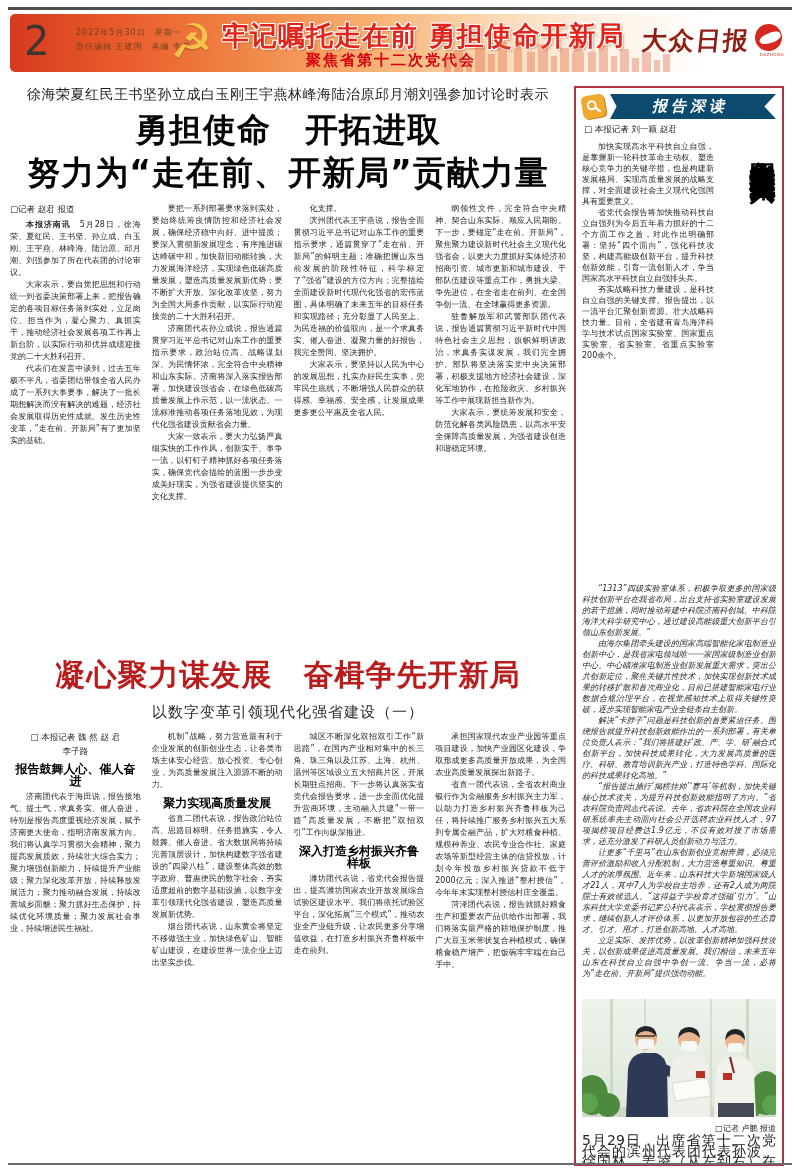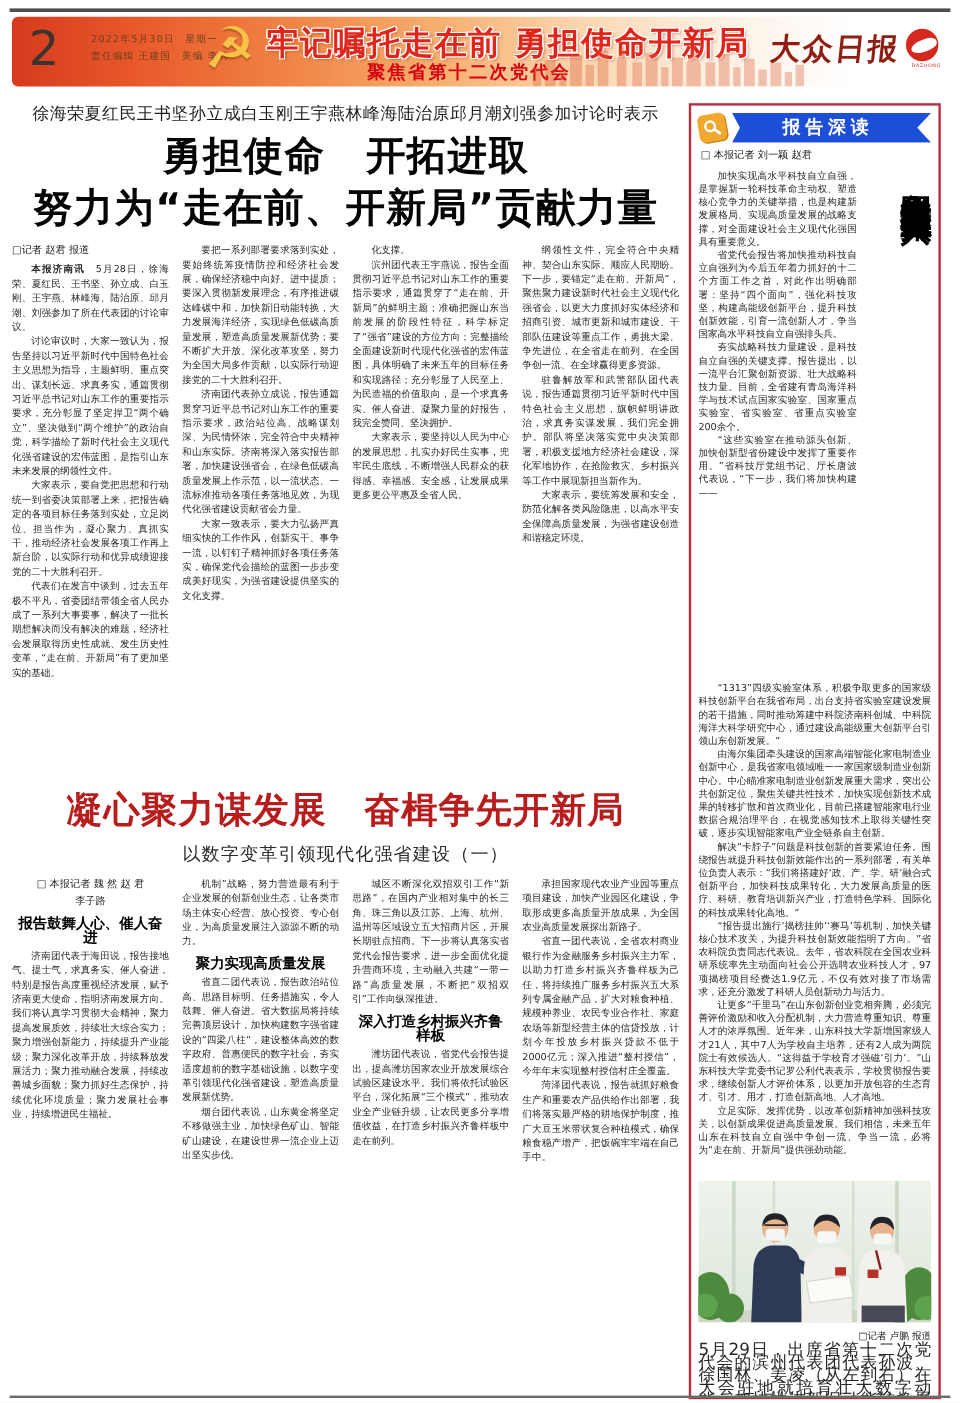--- a/index.html
+++ b/index.html
@@ -50,32 +50,32 @@
   .h2line { text-align:center; font-size:30px; font-weight:900; color:#b91c1c; letter-spacing:1px; margin:16px 0 7px 0; white-space:nowrap; }
   .deck2 { text-align:center; font-size:15px; color:#2a2a2a; margin-bottom:9px; letter-spacing:1px; }
   .cols2 { display:flex; gap:11px; height:430px; overflow:hidden; }
   .subhead { font-size:12px; font-weight:800; text-align:center; text-indent:0; margin:6px 0 4px 0; color:#000; }
   .byline2 { font-size:8.5px; text-align:center; text-indent:0; margin:0 0 2px 0; }
 
   
   .badge-row { display:flex; align-items:center; gap:5px; margin:1px 0 5px 0; }
   .badge-icon { width:23px; height:23px; background:#f0a92e; border-radius:5px; transform:rotate(-10deg); display:flex; align-items:center; justify-content:center; box-shadow:1px 1px 0 #c67f12; flex:none; }
   .badge {
-    background:#1d4ed8; color:#fff; font-weight:800; font-size:15px; letter-spacing:4px;
+    background:#0c4a6e; color:#fff; font-weight:800; font-style:italic; font-size:15px; letter-spacing:4px;
     padding:3px 20px 3px 14px; clip-path:polygon(0 0,100% 0,93% 50%,100% 100%,0 100%,4% 50%);
     flex:1; text-align:center;
   }
   .rail-byline { font-size:8.5px; margin:0 0 5px 2px; }
   .rail-top { display:flex; gap:20px; }
   .rail-narrow { width:132px; flex:none; font-size:8px; line-height:11px; text-align:justify; height:424px; overflow:hidden; color:#262626; }
   .v-headline {
     writing-mode:vertical-rl; text-orientation:upright; font-size:26px; font-weight:900; color:#000;
     height:424px; line-height:1.02; letter-spacing:1px; margin-left:auto; flex:none;
   }
-  .rail-full { font-size:8px; line-height:11px; text-align:justify; height:412px; overflow:hidden; margin-top:3px; color:#262626; }
+  .rail-full { font-size:8px; line-height:11px; text-align:justify; height:412px; overflow:hidden; margin-top:18px; color:#262626;font-style:italic; }
   .photo-wrap { margin-top:4px; }
   .credit { text-align:right; font-size:8px; margin:2px 0 1px 0; }
   .caption { font-size:14px; line-height:10.5px; text-align:justify; color:#262626; }
 </style>
 </head>
 <body>
 
 <div class="sheet">
   <div class="top-rule"></div>
 
@@ -124,21 +124,20 @@
 
       <div class="deck1">徐海荣夏红民王书坚孙立成白玉刚王宇燕林峰海陆治原邱月潮刘强参加讨论时表示</div>
       <div class="h1line">勇担使命　开拓进取</div>
       <div class="h1line">努力为“走在前、开新局”贡献力量</div>
 
       <div class="cols">
         <div class="col">
           <div class="byline">□记者 赵君 报道</div>
           <p class="para"><b class="lead-label">本报济南讯</b><span>　5月28日，徐海荣、夏红民、王书坚、孙立成、白玉刚、王宇燕、林峰海、陆治原、邱月潮、刘强参加了所在代表团的讨论审议。</span></p>
           <div>
-              <p class="para">讨论审议时，大家一致认为，报告坚持以习近平新时代中国特色社会主义思想为指导，主题鲜明、重点突出、谋划长远、求真务实，通篇贯彻习近平总书记对山东工作的重要指示要求，充分彰显了坚定捍卫“两个确立”、坚决做到“两个维护”的政治自觉，科学描绘了新时代社会主义现代化强省建设的宏伟蓝图，是指引山东未来发展的纲领性文件。</p>
               <p class="para">大家表示，要自觉把思想和行动统一到省委决策部署上来，把报告确定的各项目标任务落到实处，立足岗位、担当作为，凝心聚力、真抓实干，推动经济社会发展各项工作再上新台阶，以实际行动和优异成绩迎接党的二十大胜利召开。</p>
               <p class="para">代表们在发言中谈到，过去五年极不平凡，省委团结带领全省人民办成了一系列大事要事，解决了一批长期想解决而没有解决的难题，经济社会发展取得历史性成就、发生历史性变革，“走在前、开新局”有了更加坚实的基础。</p>
             </div>
         </div>
         <div class="col">
           <div>
               <p class="para">要把一系列部署要求落到实处，要始终统筹疫情防控和经济社会发展，确保经济稳中向好、进中提质；要深入贯彻新发展理念，有序推进碳达峰碳中和，加快新旧动能转换，大力发展海洋经济，实现绿色低碳高质量发展，塑造高质量发展新优势；要不断扩大开放、深化改革攻坚，努力为全国大局多作贡献，以实际行动迎接党的二十大胜利召开。</p>
               <p class="para">济南团代表孙立成说，报告通篇贯穿习近平总书记对山东工作的重要指示要求，政治站位高、战略谋划深、为民情怀浓，完全符合中央精神和山东实际。济南将深入落实报告部署，加快建设强省会，在绿色低碳高质量发展上作示范，以一流状态、一流标准推动各项任务落地见效，为现代化强省建设贡献省会力量。</p>
               <p class="para">大家一致表示，要大力弘扬严真细实快的工作作风，创新实干、事争一流，以钉钉子精神抓好各项任务落实，确保党代会描绘的蓝图一步步变成美好现实，为强省建设提供坚实的文化支撑。</p>
             </div>
@@ -210,21 +209,20 @@
         </div>
         <div class="badge">报告深读</div>
       </div>
       <div class="rail-byline">□ 本报记者 刘一颖 赵君</div>
 
       <div class="rail-top">
         <div class="rail-narrow">
             <p class="para">加快实现高水平科技自立自强，是掌握新一轮科技革命主动权、塑造核心竞争力的关键举措，也是构建新发展格局、实现高质量发展的战略支撑，对全面建设社会主义现代化强国具有重要意义。</p>
             <p class="para">省党代会报告将加快推动科技自立自强列为今后五年着力抓好的十二个方面工作之首，对此作出明确部署：坚持“四个面向”，强化科技攻坚，构建高能级创新平台，提升科技创新效能，引育一流创新人才，争当国家高水平科技自立自强排头兵。</p>
             <p class="para">夯实战略科技力量建设，是科技自立自强的关键支撑。报告提出，以一流平台汇聚创新资源、壮大战略科技力量。目前，全省建有青岛海洋科学与技术试点国家实验室、国家重点实验室、省实验室、省重点实验室200余个。</p>
-            <p class="para">“这些实验室在推动源头创新、加快创新型省份建设中发挥了重要作用。”省科技厅党组书记、厅长唐波代表说，“下一步，我们将加快构建——</p>
           </div>
         <div class="v-headline">争当国家高水平科技自立自强排头兵</div>
       </div>
 
       <div class="rail-full">
           <p class="para">“1313”四级实验室体系，积极争取更多的国家级科技创新平台在我省布局，出台支持省实验室建设发展的若干措施，同时推动筹建中科院济南科创城、中科院海洋大科学研究中心，通过建设高能级重大创新平台引领山东创新发展。”</p>
           <p class="para">由海尔集团牵头建设的国家高端智能化家电制造业创新中心，是我省家电领域唯一一家国家级制造业创新中心。中心瞄准家电制造业创新发展重大需求，突出公共创新定位，聚焦关键共性技术，加快实现创新技术成果的转移扩散和首次商业化，目前已搭建智能家电行业数据合规治理平台，在视觉感知技术上取得关键性突破，逐步实现智能家电产业全链条自主创新。</p>
           <p class="para">解决“卡脖子”问题是科技创新的首要紧迫任务。围绕报告就提升科技创新效能作出的一系列部署，有关单位负责人表示：“我们将搭建好‘政、产、学、研’融合式创新平台，加快科技成果转化，大力发展高质量的医疗、科研、教育培训新兴产业，打造特色学科、国际化的科技成果转化高地。”</p>
           <p class="para">“报告提出施行‘揭榜挂帅’‘赛马’等机制，加快关键核心技术攻关，为提升科技创新效能指明了方向。”省农科院负责同志代表说。去年，省农科院在全国农业科研系统率先主动面向社会公开选聘农业科技人才，97项揭榜项目经费达1.9亿元，不仅有效对接了市场需求，还充分激发了科研人员创新动力与活力。</p>
           <p class="para">让更多“千里马”在山东创新创业竞相奔腾，必须完善评价激励和收入分配机制，大力营造尊重知识、尊重人才的浓厚氛围。近年来，山东科技大学新增国家级人才21人，其中7人为学校自主培养，还有2人成为两院院士有效候选人。“这得益于学校育才强磁‘引力’。”山东科技大学党委书记罗公利代表表示，学校贯彻报告要求，继续创新人才评价体系，以更加开放包容的生态育才、引才、用才，打造创新高地、人才高地。</p>

